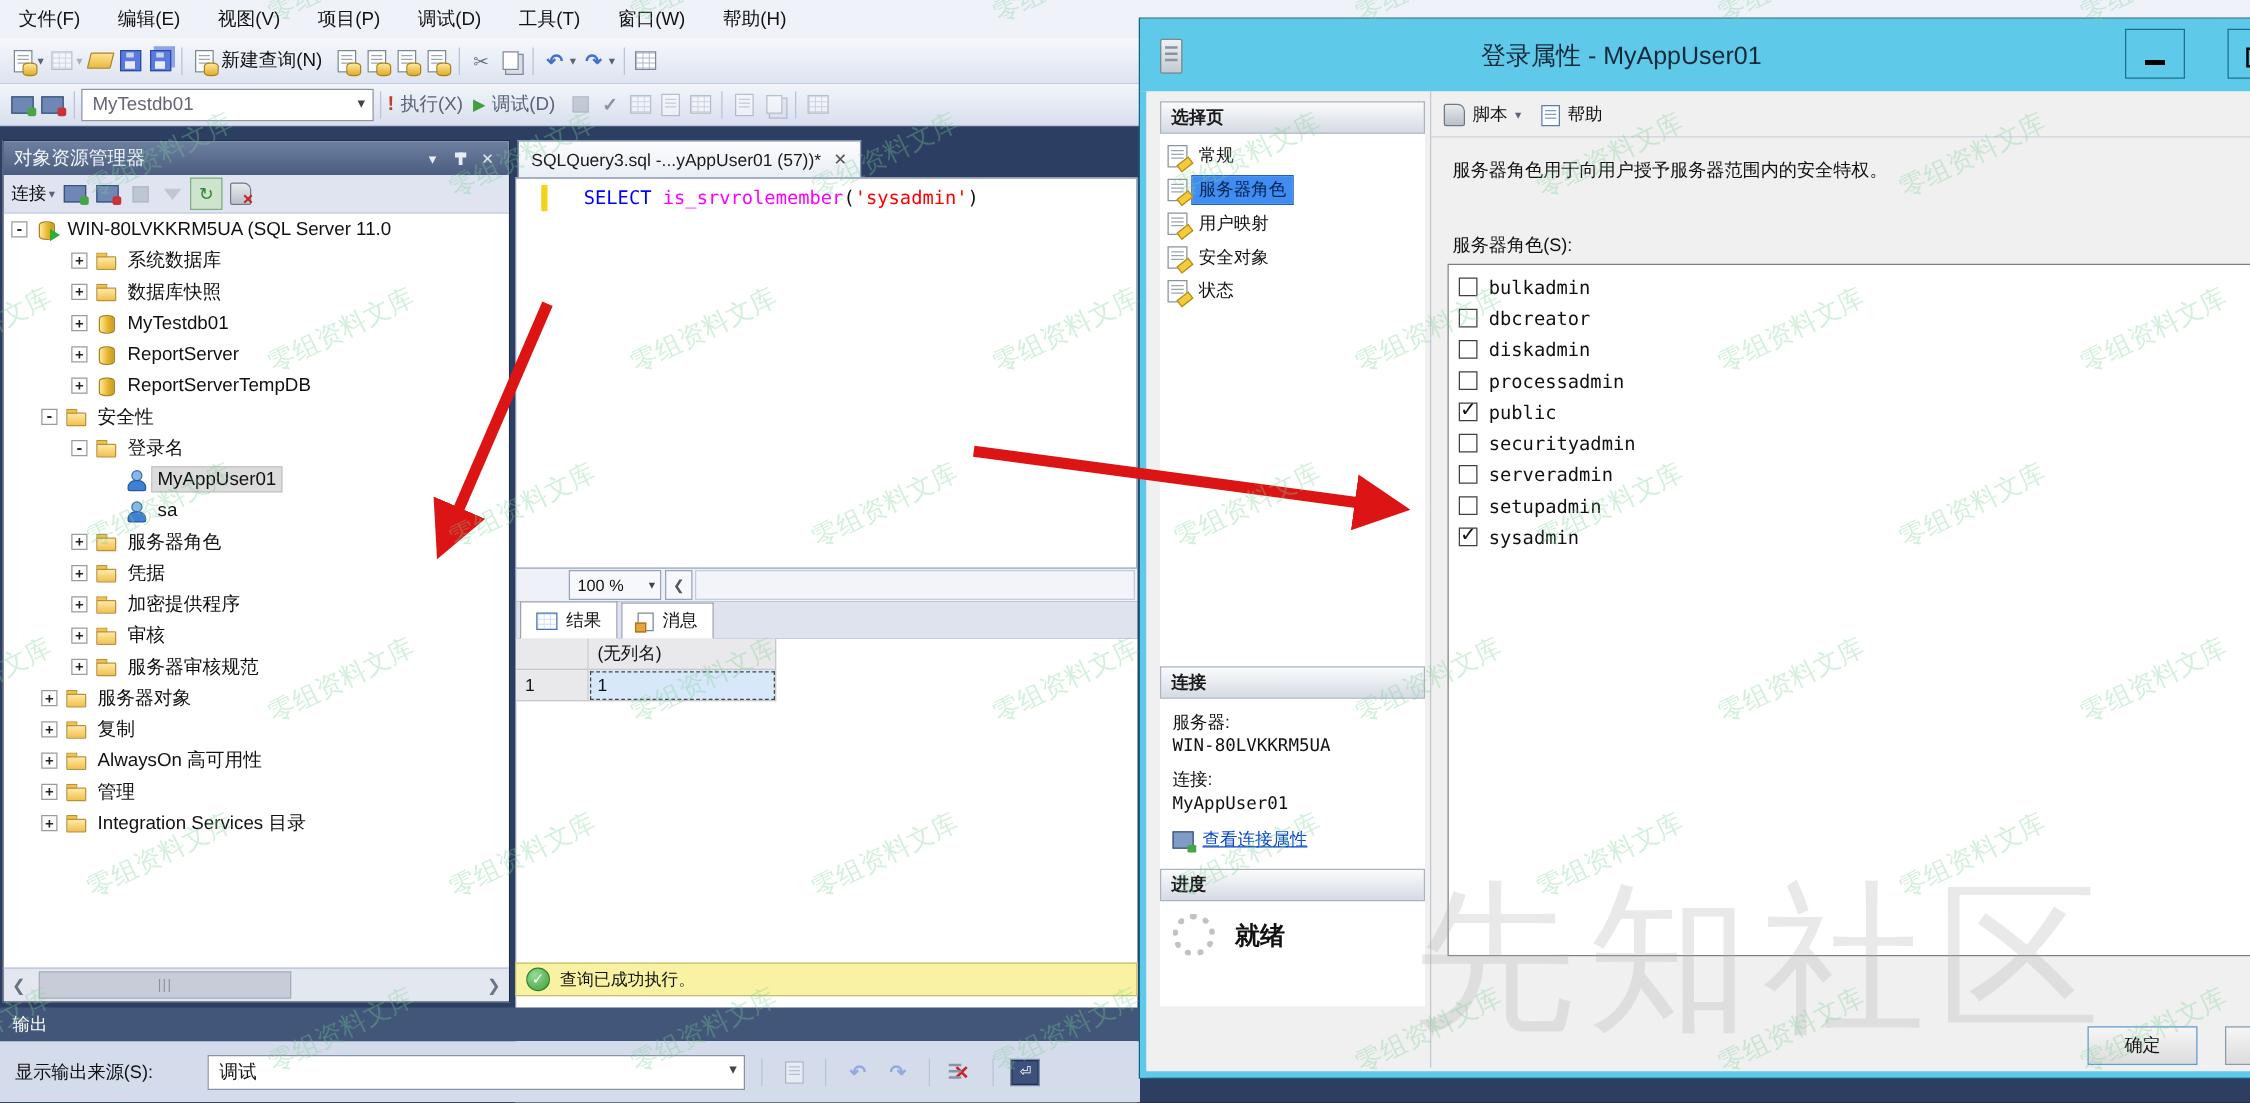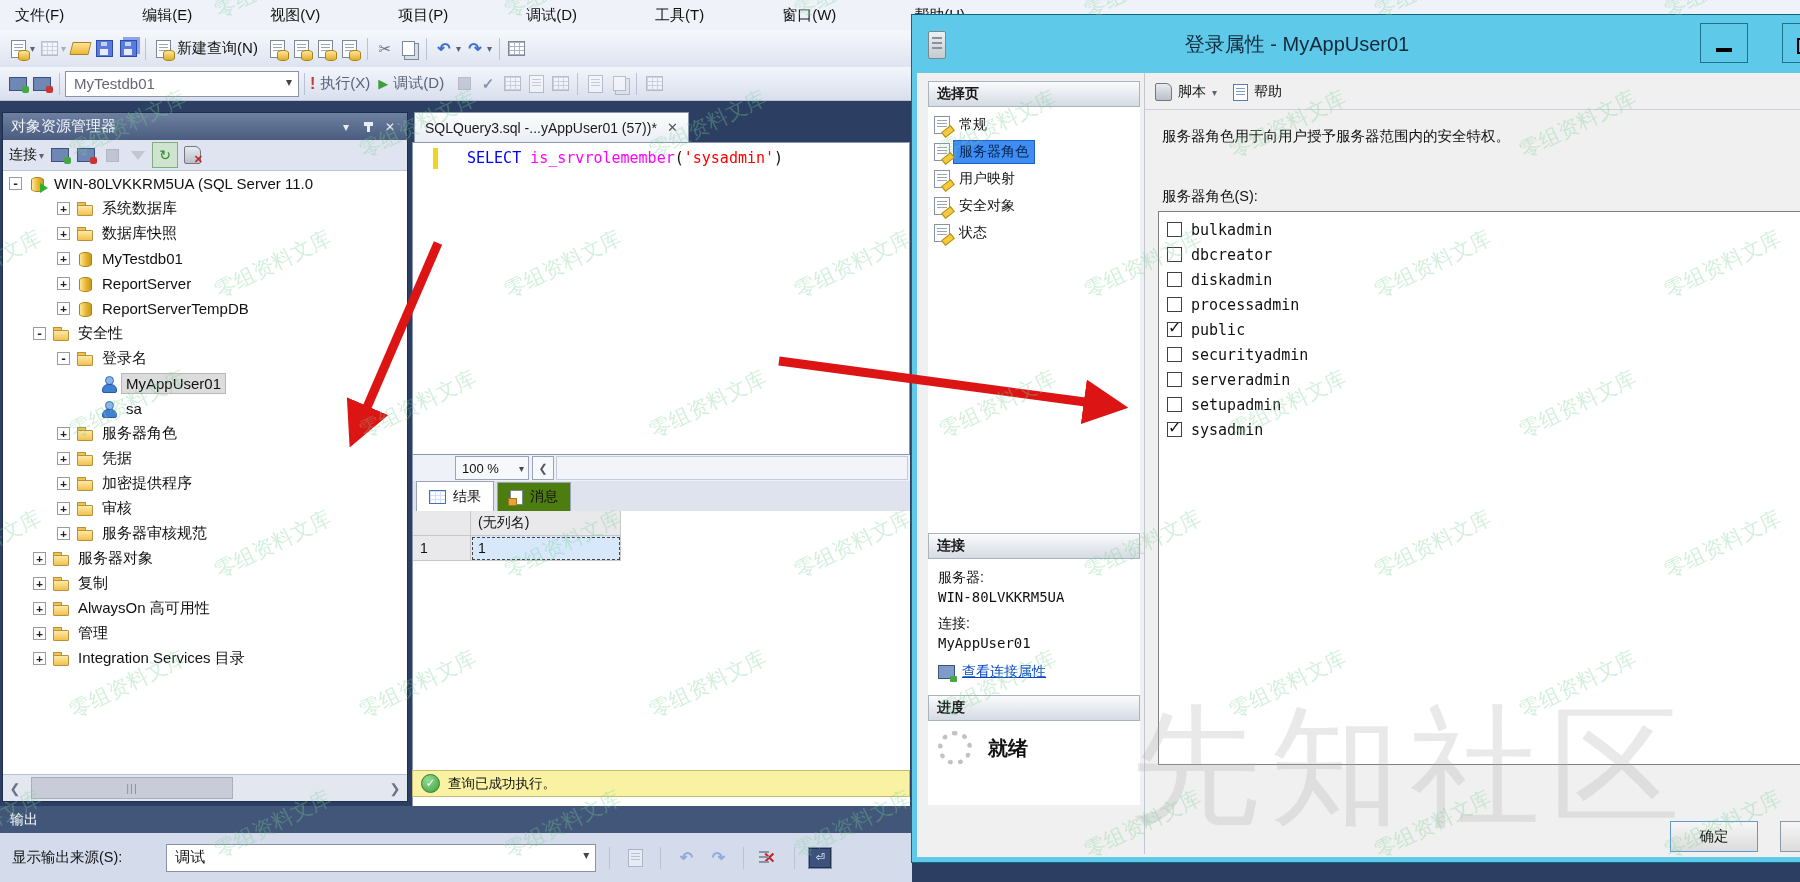--- a/index.html
+++ b/index.html
@@ -3,21 +3,21 @@
 <meta charset="utf-8">
 <style>
   html,body{margin:0;padding:0;background:#1b2740;}
   #app{position:relative;width:1800px;height:882px;overflow:hidden;background:#2c3f63;
        font-family:"Liberation Sans",sans-serif;color:#111;}
   .abs{position:absolute;}
   .mono{font-family:"DejaVu Sans Mono",monospace;}
 
   
   .menubar{left:0;top:0;width:1800px;height:30px;background:#eff2f9;border-bottom:1px solid #ccd3e2;
-           display:flex;align-items:center;font-size:15px;z-index:3;gap:48px;}
+           display:flex;align-items:center;font-size:15px;z-index:3;}
   .menu-item{padding:0 15px;height:30px;display:flex;align-items:center;cursor:default;}
   .toolbar1{left:0;top:30px;width:1800px;height:37px;background:linear-gradient(#f6f8fc,#dde3f0);
             border-bottom:1px solid #c2cadd;display:flex;align-items:center;padding-left:6px;z-index:3;}
   .toolbar2{left:0;top:67px;width:1800px;height:33px;background:linear-gradient(#f2f5fa,#d9dfee);
             border-bottom:1px solid #b9c2d6;display:flex;align-items:center;padding-left:6px;z-index:3;}
   .ti{width:24px;height:24px;display:flex;align-items:center;justify-content:center;position:relative;flex:none;}
   .sep{width:1px;height:22px;background:#b9c2d6;margin:0 5px;flex:none;}
   .drop{font-size:10px;color:#5a6478;margin:0 2px 0 0;}
   .tbtext{font-size:15px;margin:0 8px 0 2px;white-space:nowrap;}
   .dim{opacity:.45;}
@@ -88,21 +88,21 @@
   .codeline{position:absolute;left:54px;top:6px;font-size:15px;white-space:pre;}
   .kw{color:#0000ff;}
   .fn{color:#ff00ff;}
   .st{color:#ff0000;}
   .zoombar{position:absolute;left:0;top:343px;width:498px;height:26px;background:#eef1f7;display:flex;align-items:center;border-left:1px solid #8a97b1;box-sizing:border-box;padding-left:40px;}
   .zoomsel{width:66px;height:22px;background:#f6f8fb;border:1px solid #9aa3b8;margin-left:2px;display:flex;align-items:center;padding-left:6px;font-size:13px;position:relative;}
   .zoomsel::after{content:"▾";position:absolute;right:4px;font-size:10px;color:#444;}
   .zleft{width:20px;height:22px;background:#f6f8fb;border:1px solid #9aa3b8;margin-left:3px;display:flex;align-items:center;justify-content:center;font-size:11px;color:#556;}
   .ztrack{flex:1;height:22px;background:#f2f4f9;border:1px solid #c4cbda;margin:0 2px;}
   .restabs{position:absolute;left:0;top:369px;width:498px;height:30px;background:#dfe3ee;display:flex;align-items:flex-end;border-left:1px solid #8a97b1;box-sizing:border-box;}
-  .rtab{height:28px;display:flex;align-items:center;gap:7px;padding:0 12px;font-size:14px;border:1px solid #9aa3b8;border-bottom:none;margin-left:3px;background:#4d7c0f;}
+  .rtab{height:28px;display:flex;align-items:center;gap:7px;padding:0 12px;font-size:14px;border:1px solid #9aa3b8;border-bottom:none;margin-left:3px;background:#ffffff;}
   .rtab.active{background:#fff;height:29px;}
   .gridico{width:15px;height:12px;border:1px solid #4a6fb0;background:linear-gradient(#cfe0f5 1px,transparent 1px),linear-gradient(90deg,#cfe0f5 1px,transparent 1px);background-size:5px 4px;background-color:#fff;}
   .msgico{width:11px;height:13px;background:#fff;border:1px solid #7c8798;position:relative;}
   .msgico::after{content:"";position:absolute;left:-3px;bottom:-2px;width:7px;height:6px;background:#e8a33c;border:1px solid #a8711c;}
   .resgrid{position:absolute;left:0;top:399px;width:498px;height:372px;background:#fff;border-left:1px solid #8a97b1;box-sizing:border-box;}
   .grow{display:flex;}
   .gcell{height:25px;box-sizing:border-box;border-right:1px solid #c8c8c8;border-bottom:1px solid #c8c8c8;
          display:flex;align-items:center;padding-left:7px;font-size:14px;}
   .ghead{background:#e9e9ec;}
   .gnum{width:58px;background:#e9e9ec;}

